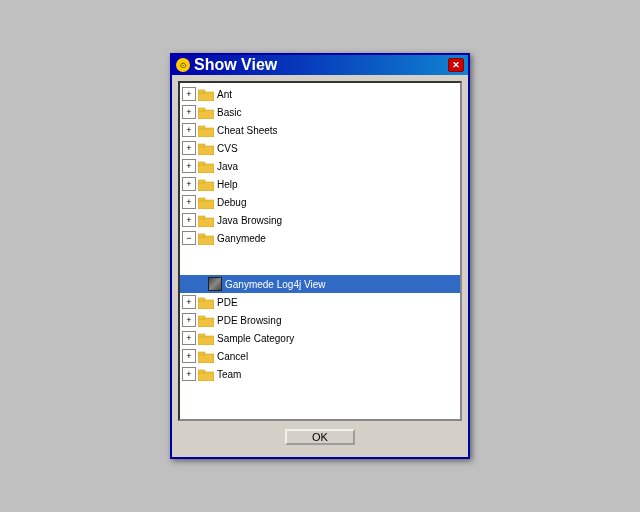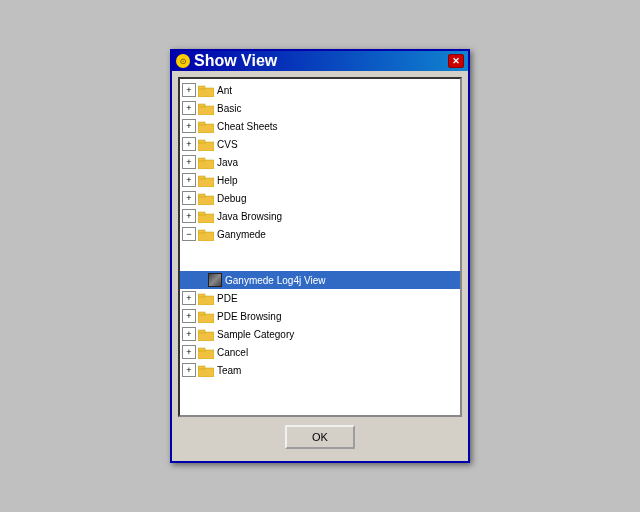--- a/index.html
+++ b/index.html
@@ -160,21 +160,21 @@
 
     .button-row {
       display: flex;
       justify-content: center;
       gap: 10px;
       padding: 8px 4px 6px;
     }
 
     .btn {
       width: 70px;
-      height: 24px;
+      height: 16px;
       background: #d4d0c8;
       border: 2px outset #f0f0f0;
       font-size: 11px;
       cursor: pointer;
       display: flex;
       align-items: center;
       justify-content: center;
     }
   </style>
 </head>

